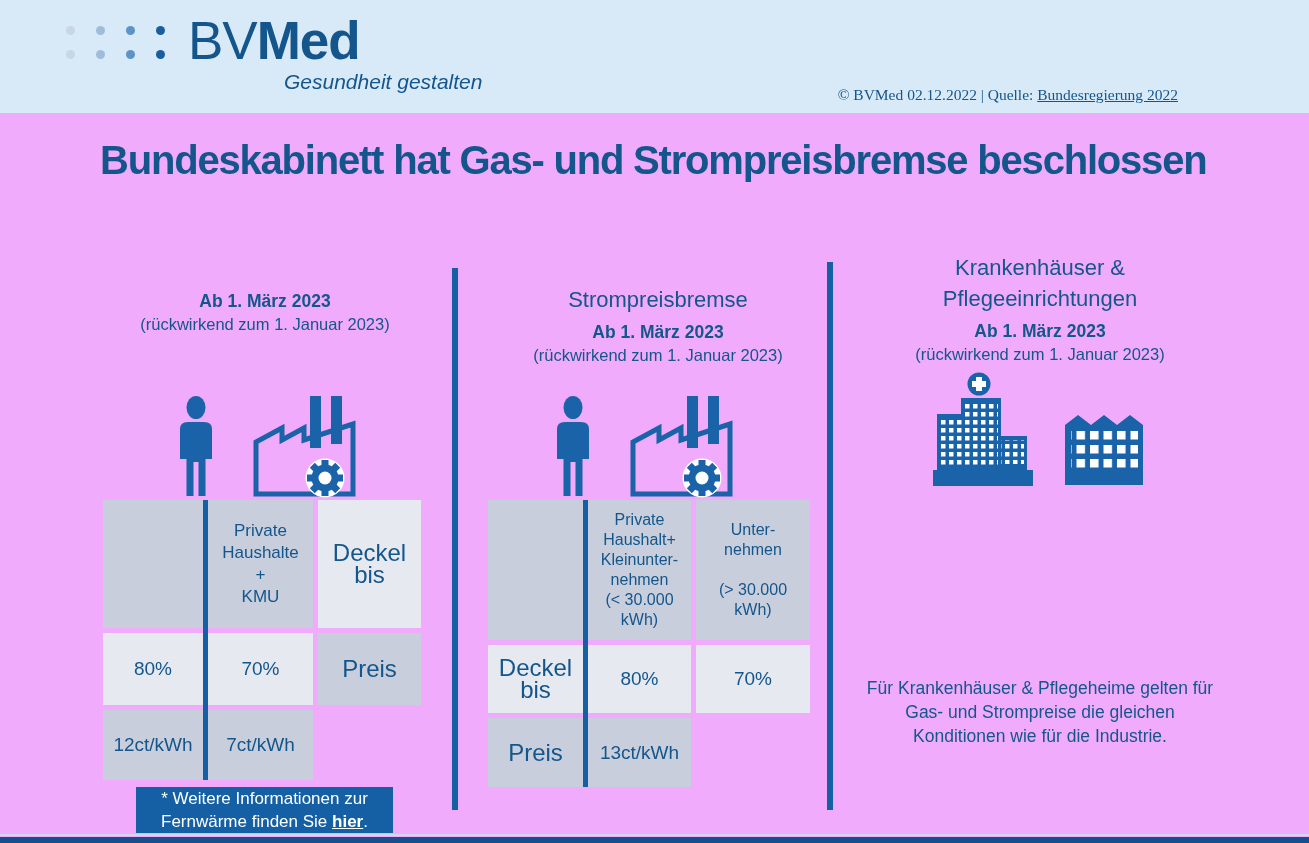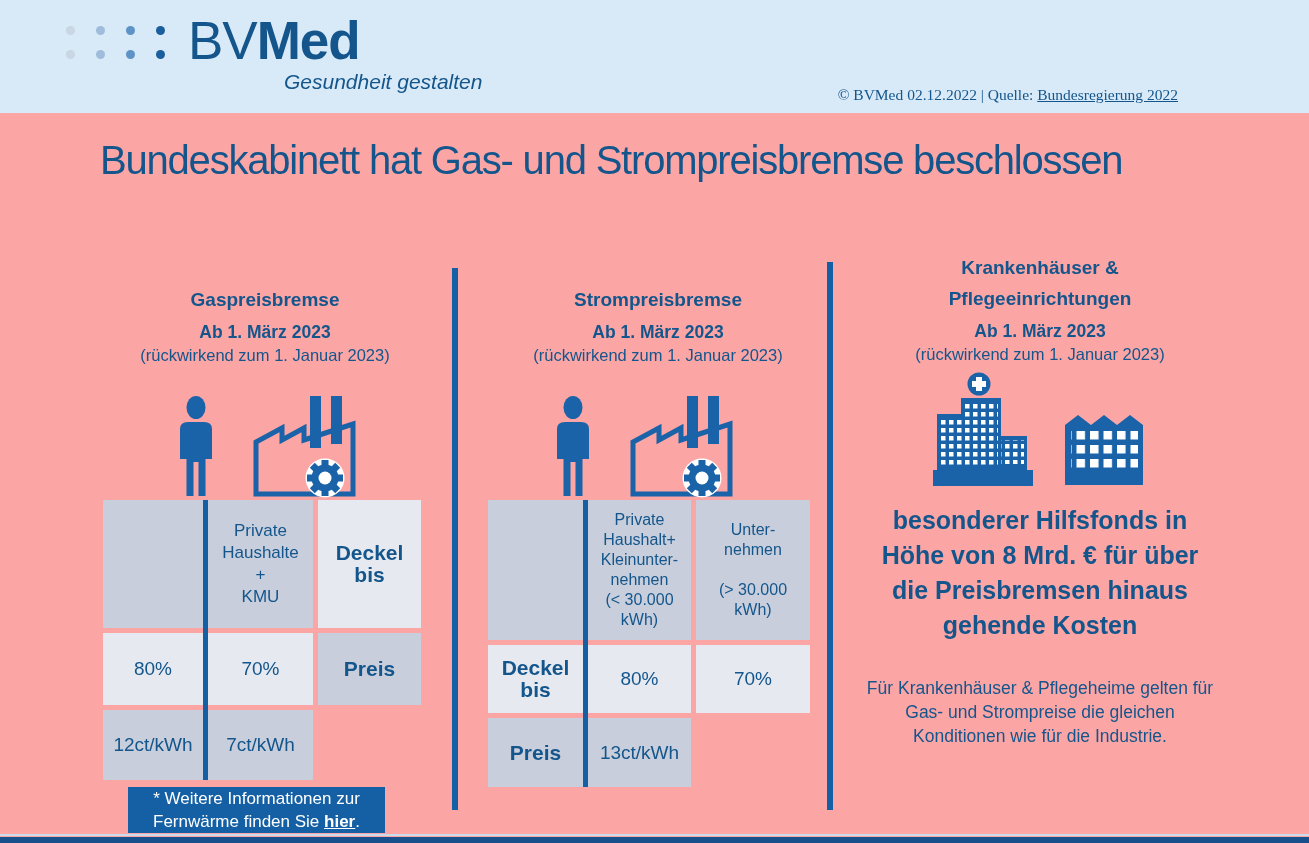--- a/index.html
+++ b/index.html
@@ -1,47 +1,47 @@
 <!DOCTYPE html>
 <html><head>
 <meta charset="utf-8">
 <style>
   html,body{margin:0;padding:0;background:#ffffff;}
-  .page{position:relative;width:1309px;height:843px;background:#fca5a5;overflow:hidden;
+  .page{position:relative;width:1309px;height:843px;background:#f0abfc;overflow:hidden;
         font-family:"Liberation Sans",sans-serif;color:#14568c;}
 
   
   .header{position:absolute;left:0;top:0;width:1309px;height:113px;background:#d8e9f7;}
   .dots{position:absolute;left:66px;top:26px;display:grid;
         grid-template-columns:repeat(4,30px);grid-template-rows:24px 24px;}
   .dot{width:9px;height:9px;border-radius:50%;}
   .dot.c1{background:#c9d6e3;} .dot.c2{background:#9fbdda;}
   .dot.c3{background:#5d93c6;} .dot.c4{background:#1b5e9e;}
   .brand{position:absolute;left:188px;top:10px;font-size:53px;letter-spacing:-1px;color:#14568c;}
   .brand .bv{font-weight:normal;}
   .brand .med{font-weight:bold;}
   .tagline{position:absolute;left:240px;top:70px;font-size:21px;font-style:italic;color:#14568c;margin-left:44px;}
   .credit{position:absolute;right:131px;top:86px;font-size:15.5px;color:#14568c;white-space:nowrap;font-family:Liberation Serif, serif;}
 
   .link{color:inherit;text-decoration:underline;cursor:pointer;}
 
   
-  .title{position:absolute;left:100px;top:138px;margin:0;font-size:40px;font-weight:normal;
+  .title{position:absolute;left:100px;top:138px;margin:0;font-size:40px;font-weight:bold;
          letter-spacing:-1.2px;white-space:nowrap;color:#14568c;}
   .subtitle{position:absolute;left:100px;top:204px;font-size:26px;letter-spacing:-0.3px;
             white-space:nowrap;color:#14568c;}
 
   
   .divider{position:absolute;width:6px;background:#1560a4;}
   .divider.d1{left:452px;top:268px;height:542px;}
   .divider.d2{left:827px;top:262px;height:548px;}
 
   
   .col{position:absolute;text-align:center;color:#14568c;}
-  .col-heading{font-size:19px;font-weight:bold;line-height:31px;white-space:pre-line;}
+  .col-heading{font-size:22px;font-weight:normal;line-height:31px;white-space:pre-line;}
   .col-date{font-size:17.5px;font-weight:bold;margin-top:7px;}
   .col-datenote{font-size:16.5px;margin-top:3px;}
   .col.c1{left:100px;top:284px;width:330px;}
   .col.c2{left:488px;top:284px;width:340px;}
   .col.c3{left:845px;top:252px;width:390px;}
 
   
   .iconrow{position:absolute;display:flex;align-items:flex-end;justify-content:center;}
   .iconrow.i1{left:100px;top:394px;width:330px;height:104px;gap:32px;}
   .iconrow.i2{left:472px;top:394px;width:340px;height:104px;gap:32px;}
@@ -51,34 +51,34 @@
   
   .tbl{position:absolute;display:grid;gap:5px;}
   .tbl.t1{left:103px;top:500px;grid-template-columns:100px 105px 103px;grid-template-rows:128px 72px 70px;}
   .tbl.t2{left:488px;top:500px;grid-template-columns:95px 103px 114px;grid-template-rows:140px 68px 69px;}
   .cell{display:flex;align-items:center;justify-content:center;text-align:center;
         color:#14568c;white-space:pre-line;}
   .cell.dark{background:#c8cedb;}
   .cell.light{background:#e6e9f0;}
   .cell.colhead{font-size:17px;line-height:22px;}
   .t2 .cell.colhead{font-size:16px;line-height:20px;}
-  .cell.rowlabel{font-weight:bold;font-size:21px;line-height:22px;}
+  .cell.rowlabel{font-weight:normal;font-size:24px;line-height:22px;}
   .cell.val{font-size:19px;}
   .vline{position:absolute;top:0;bottom:0;width:5px;background:#1560a4;}
   .t1 .vline{left:100px;}
   .t2 .vline{left:95px;}
 
   
   .highlight{position:absolute;left:865px;top:503px;width:350px;text-align:center;
              font-size:25px;font-weight:bold;line-height:35px;color:#14568c;}
   .carenote{position:absolute;left:860px;top:676px;width:360px;text-align:center;
             font-size:17.5px;line-height:24px;color:#14568c;}
 
   
-  .footnote{position:absolute;left:128px;top:787px;width:257px;height:46px;background:#1560a4;
+  .footnote{position:absolute;left:136px;top:787px;width:257px;height:46px;background:#1560a4;
             color:#ffffff;font-size:17px;line-height:23px;display:flex;align-items:center;
             justify-content:center;text-align:center;padding:0 8px;box-sizing:border-box;}
   .footnote .link{font-weight:bold;color:#ffffff;}
 
   
   .bottom-line{position:absolute;left:0;top:834px;width:1309px;height:2px;background:#ccdbeb;}
   .bottom-bar{position:absolute;left:0;top:837px;width:1309px;height:6px;background:#174f8c;}
 </style>
 </head>
 <body>
@@ -100,21 +100,20 @@
     <div class="tagline">Gesundheit gestalten</div>
     <div class="credit"><span>© BVMed 02.12.2022 | Quelle: </span><a class="link">Bundesregierung 2022</a></div>
   </div>
 
   <h1 class="title">Bundeskabinett hat Gas- und Strompreisbremse beschlossen</h1>
 
   <div class="divider d1"></div>
   <div class="divider d2"></div>
 
   <div class="col c1">
-    <div class="col-heading">Gaspreisbremse</div>
     <div class="col-date">Ab 1. März 2023</div>
     <div class="col-datenote">(rückwirkend zum 1. Januar 2023)</div>
   </div>
 
   <div class="iconrow i1">
     <span class="icn">
       <svg width="48" height="102" viewBox="0 0 48 102">
         <ellipse cx="24" cy="11.5" rx="9.5" ry="11.5" fill="#1a63a8"></ellipse>
         <path d="M8,63 L8,33 Q8,26 16,26 L32,26 Q40,26 40,33 L40,63 L33.5,63 L33.5,100 L26.5,100 L26.5,66 L21.5,66 L21.5,100 L14.5,100 L14.5,63 Z" fill="#1a63a8"></path>
       </svg>
@@ -247,19 +246,18 @@
           <pattern id="bw" width="13.5" height="14" patternUnits="userSpaceOnUse">
             <rect x="0" y="0" width="8.5" height="8.5" fill="#ffffff"></rect>
           </pattern>
         </defs>
         <path d="M2,82 L2,22 L15,12 L28,22 L41,12 L54,22 L67,12 L80,22 L80,82 Z" fill="#1a63a8"></path>
         <rect x="8" y="28" width="67" height="40" fill="url(#bw)"></rect>
       </svg>
     </span>
   </div>
 
-  <div class="highlight">besonderer Hilfsfonds in Höhe von 8 Mrd. € für über die Preisbremsen hinaus gehende Kosten</div>
   <div class="carenote">Für Krankenhäuser &amp; Pflegeheime gelten für Gas- und Strompreise die gleichen Konditionen wie für die Industrie.</div>
 
   <div class="bottom-line"></div>
   <div class="bottom-bar"></div>
 
 </div>
 
 </body></html>

